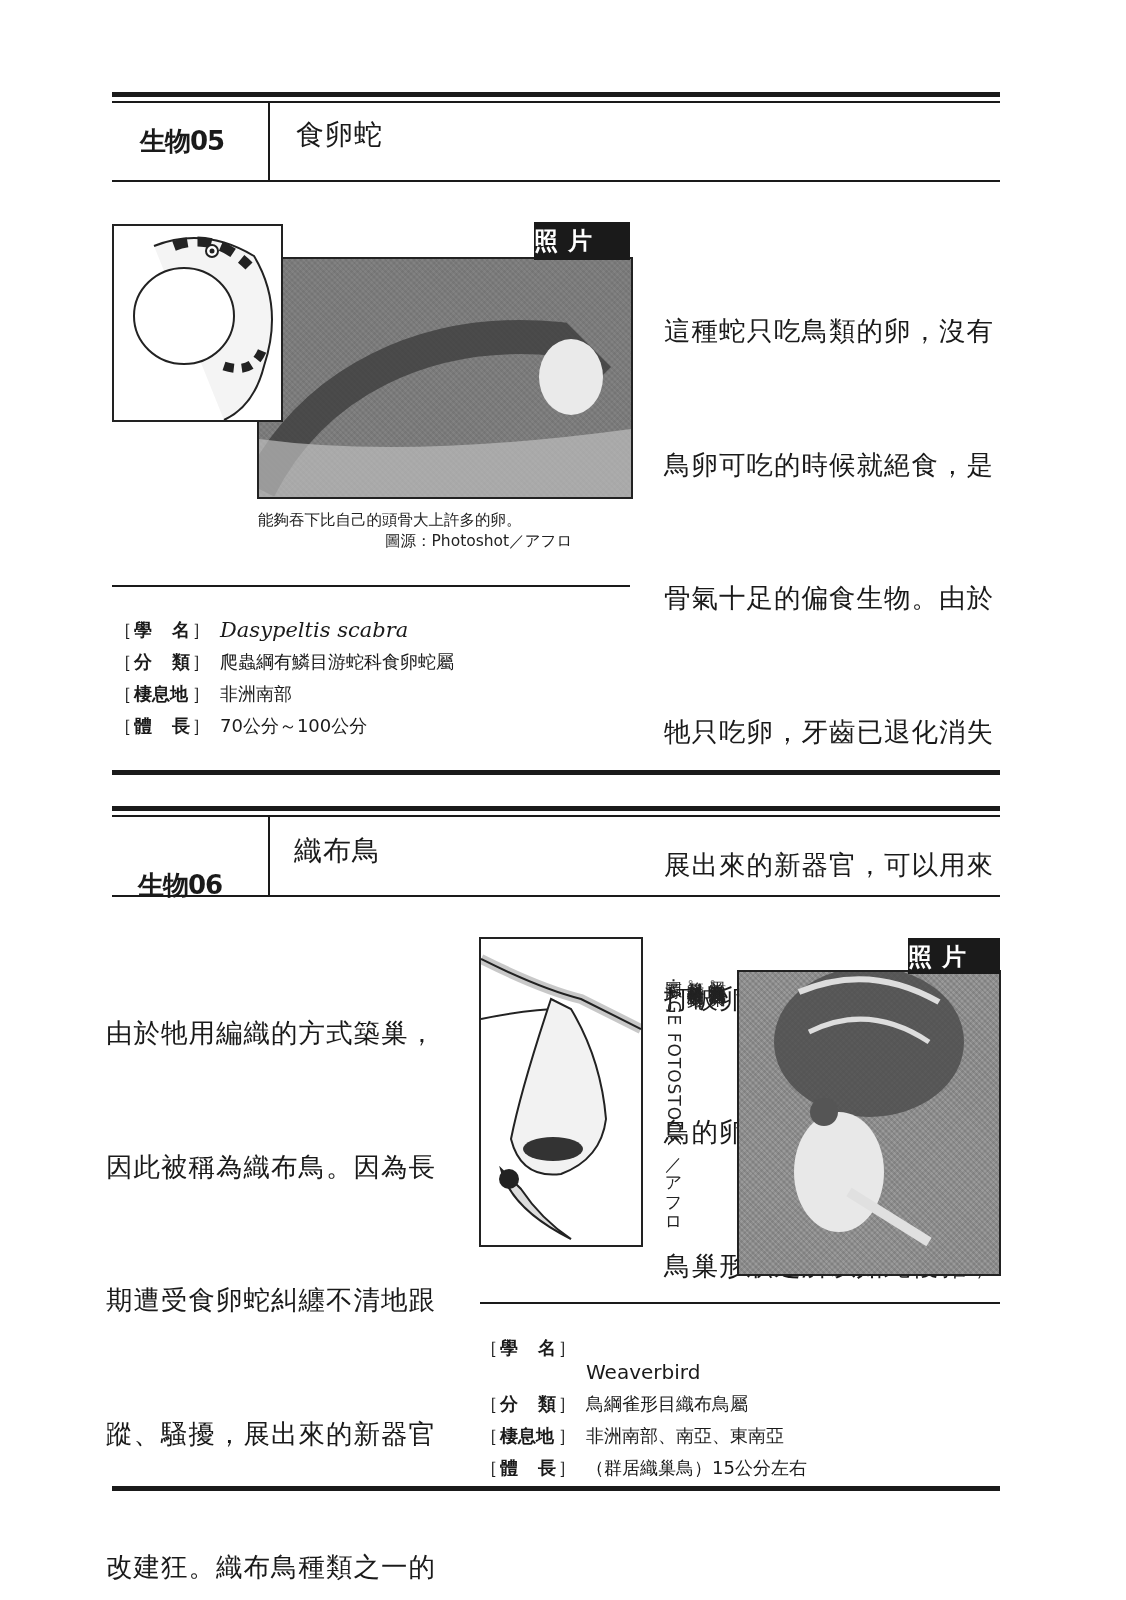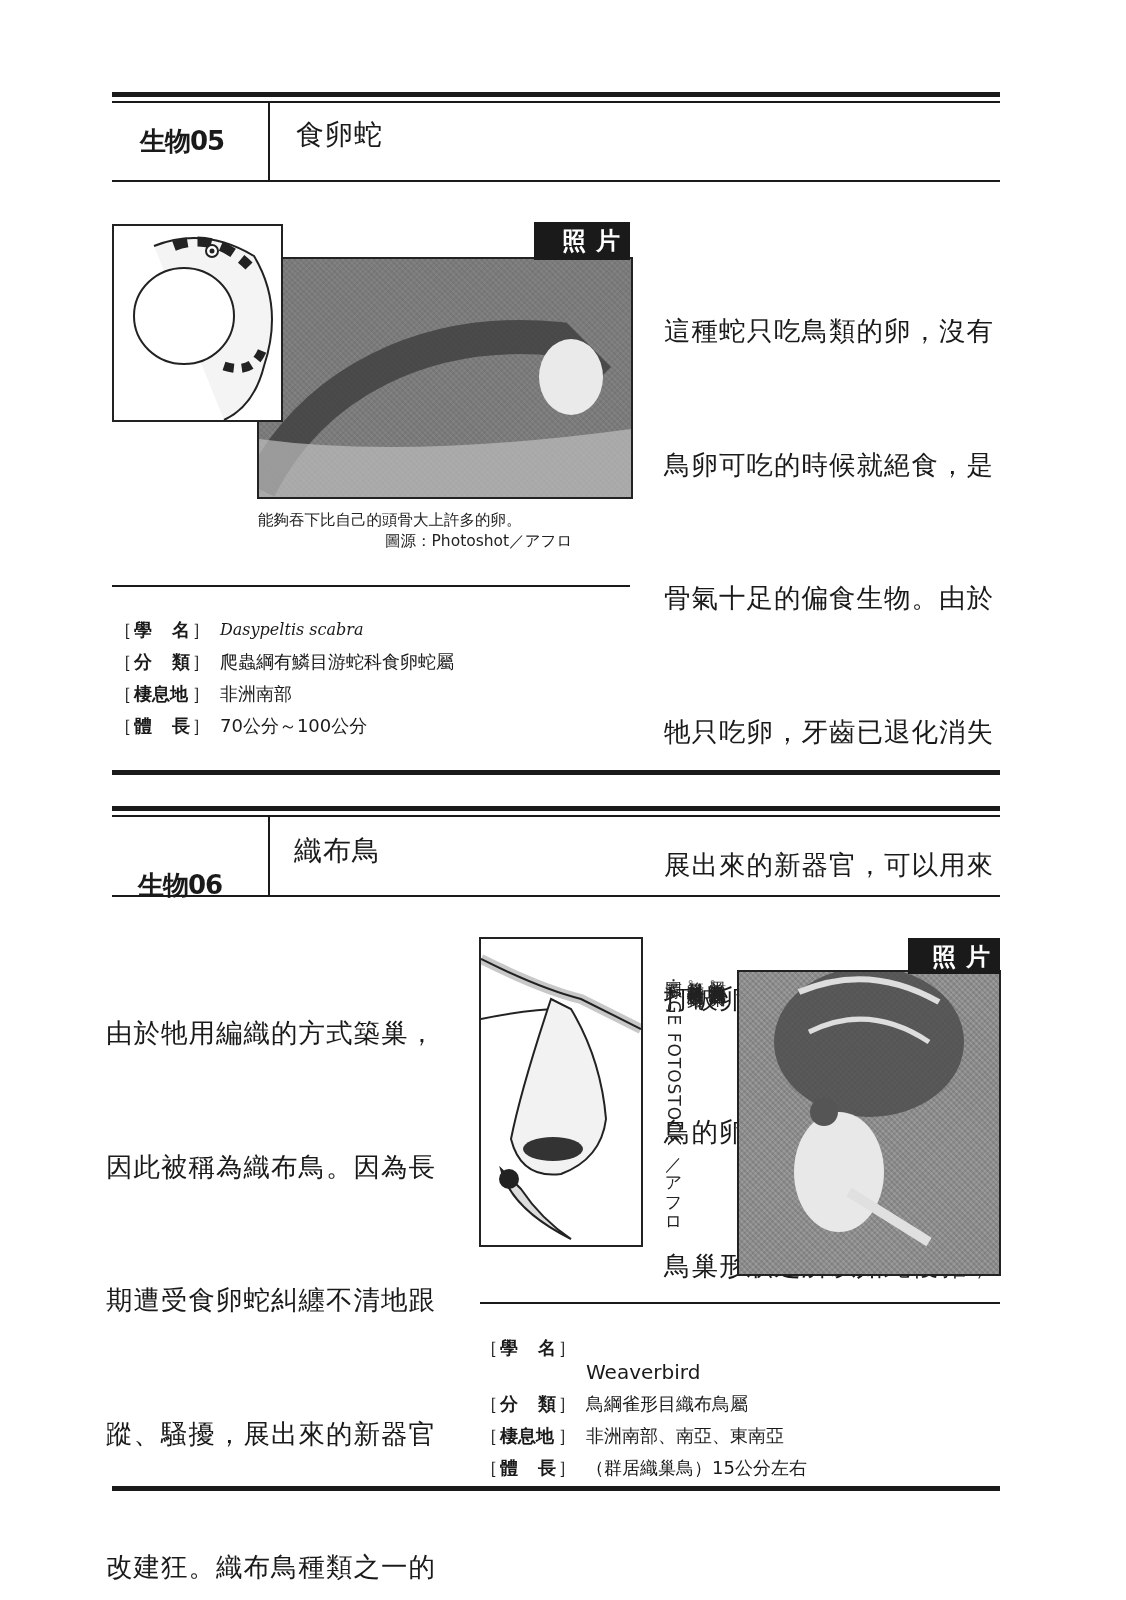--- a/index.html
+++ b/index.html
@@ -21,34 +21,34 @@
     
     .photo {
       position: absolute; border: 2px solid #222;
       background:
         repeating-linear-gradient(45deg, rgba(0,0,0,0.10) 0 2px, transparent 2px 4px),
         repeating-linear-gradient(-45deg, rgba(0,0,0,0.08) 0 2px, transparent 2px 4px);
     }
     .photo-tag {
       position: absolute; background: #1a1a1a; color: #fff;
       font-family: "DejaVu Sans", "Liberation Sans", sans-serif; font-weight: bold;
-      font-size: 24px; letter-spacing: 10px; text-align: right; line-height: 38px;
+      font-size: 24px; letter-spacing: 10px; text-align: left; line-height: 38px;
     }
     .illus { position: absolute; border: 2px solid #222; background: #fff; overflow: hidden; }
 
     .caption { font-family: "DejaVu Sans", "Liberation Sans", sans-serif; font-size: 15.5px; color: #222; }
 
     
     .info { font-family: "DejaVu Sans", "Liberation Sans", sans-serif; font-size: 18px; line-height: 32px; }
     .info-row { display: flex; white-space: nowrap; }
     .info-key { width: 96px; display: flex; justify-content: space-between; font-weight: bold; }
     .info-key .br { font-weight: normal; }
     .info-key .k { flex: 1; display: flex; justify-content: space-between; padding: 0 2px; }
     .info-val { padding-left: 10px; }
-    .italic-serif { font-family: "DejaVu Serif", "Liberation Serif", serif; font-style: italic; font-size: 16px; }
+    .italic-serif { font-family: "DejaVu Serif", "Liberation Serif", serif; font-style: italic; font-size: 21px; }
 
     .vert-caption {
       position: absolute; writing-mode: vertical-rl;
       font-family: "DejaVu Sans", "Liberation Sans", sans-serif; font-size: 17px; line-height: 22px;
       letter-spacing: 1px; color: #222;
     }
   </style>
 </head>
 <body>
 

